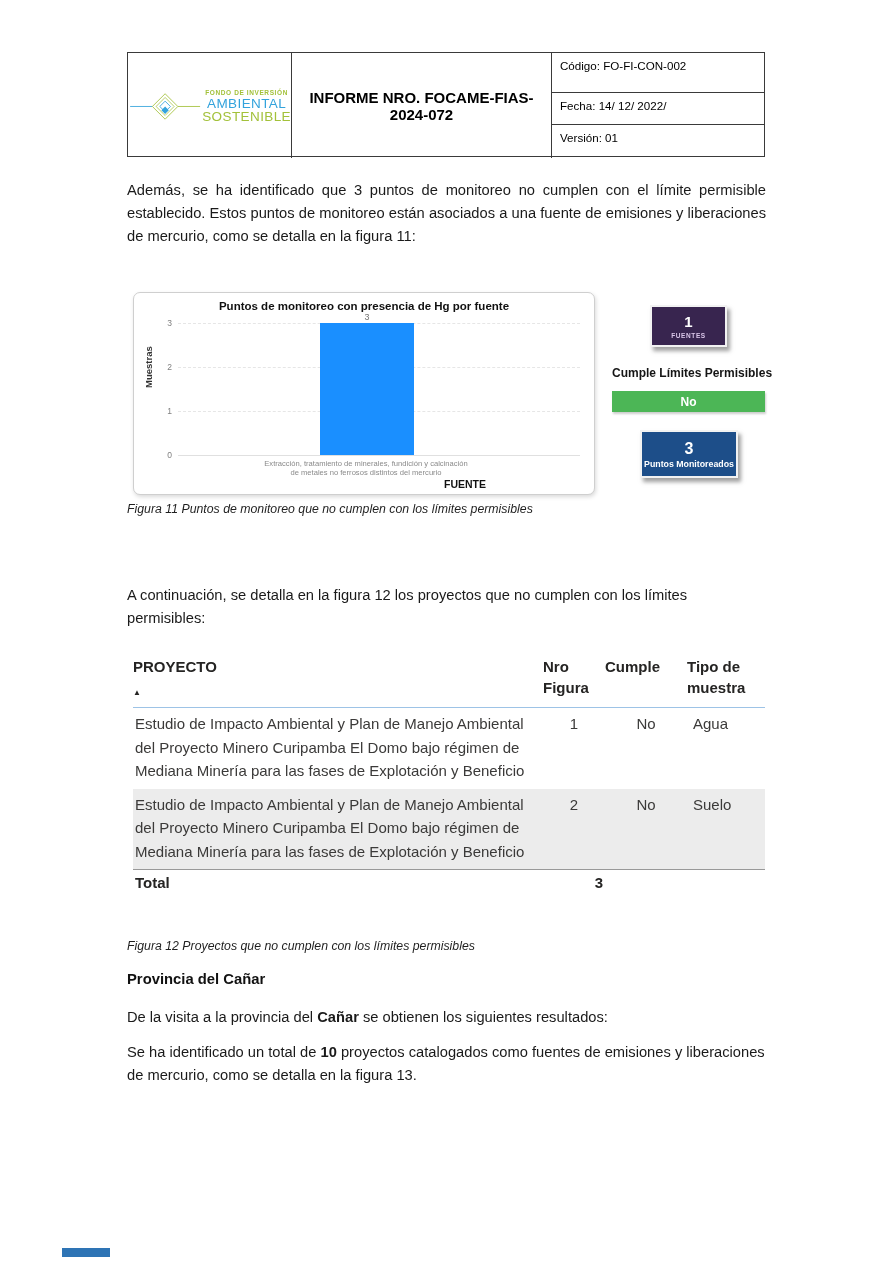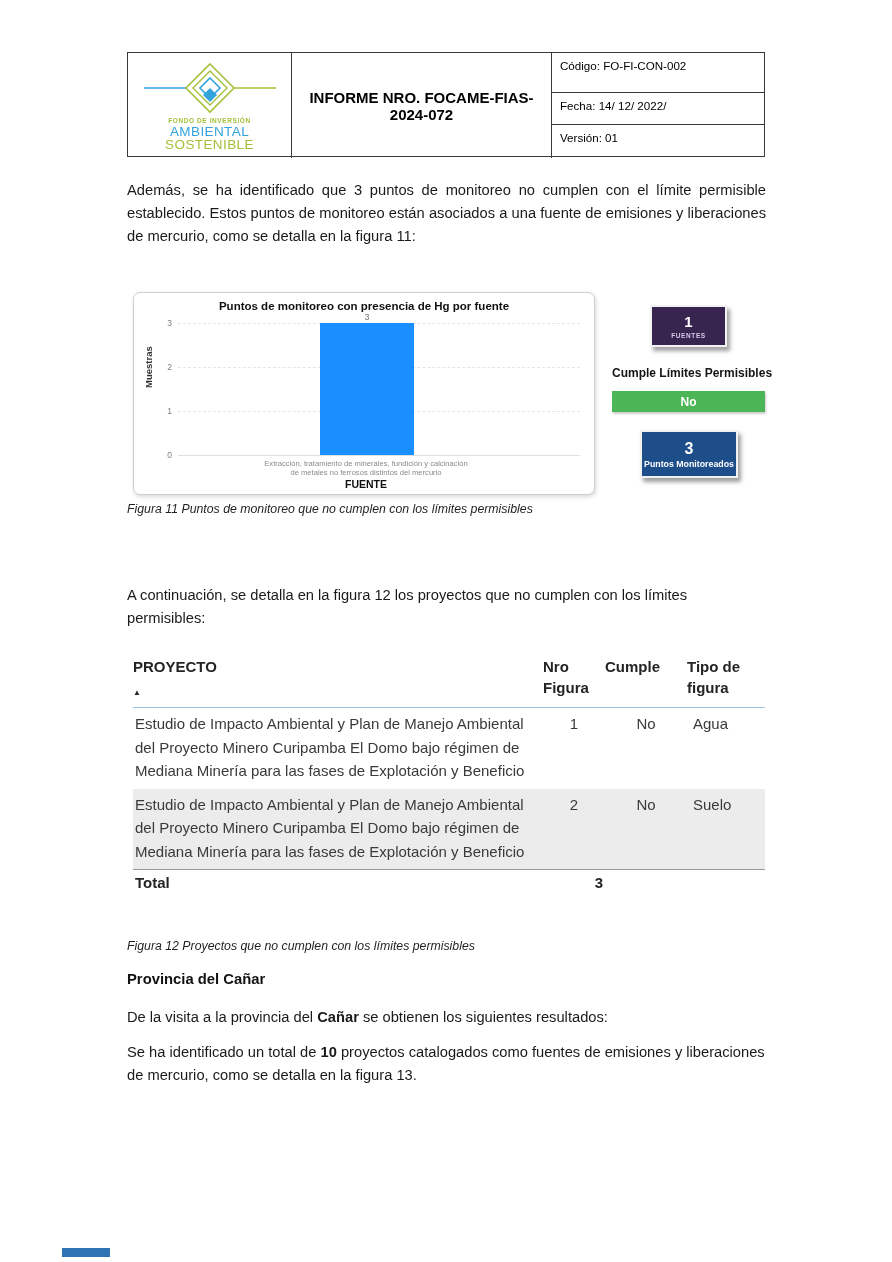--- a/index.html
+++ b/index.html
@@ -17,21 +17,21 @@
   .header-table {
     position: absolute;
     left: 127px; top: 52px;
     width: 638px; height: 105px;
     border: 1.5px solid #3a3a3a;
     display: grid;
     grid-template-columns: 164px 260px 1fr;
   }
   .header-cell { border-right: 1px solid #3a3a3a; }
   .header-cell:last-child { border-right: none; justify-content: center; }
-  .logo-cell { display: flex; flex-direction: column; align-items: center; justify-content: center; padding-top: 2px; }
+  .logo-cell { display: flex; flex-direction: row; align-items: center; justify-content: center; padding-top: 2px; }
   .logo-text { text-align: center; line-height: 1.02; margin-top: 1px; }
   .logo-line1 { font-size: 6.5px; color: #a3c13a; letter-spacing: 0.6px; font-weight: bold; }
   .logo-line2 { font-size: 13.5px; color: #33a3dc; letter-spacing: 0.4px; }
   .logo-line3 { font-size: 13.5px; color: #a3c13a; letter-spacing: 0.4px; }
   .title-cell { display: flex; align-items: center; justify-content: center; text-align: center; padding: 0 10px; }
   .report-title { font-weight: bold; font-size: 15px; color: #000; }
   .meta-cell { display: flex; flex-direction: column; }
   .meta-row { padding: 6px 0 0 8px; font-size: 11.6px; color: #000; border-bottom: 1px solid #3a3a3a; }
   .meta-row.r1 { height: 40px; }
   .meta-row.r2 { height: 32px; }
@@ -82,22 +82,22 @@
   }
   .bar-value-label {
     position: absolute; left: 142px; width: 94px; top: -11px;
     text-align: center; font-size: 9px; color: #777;
   }
   .x-category {
     position: absolute; left: 126px; top: 166px; width: 212px;
     text-align: center; font-size: 7.6px; line-height: 9.4px; color: #8a8a8a;
   }
   .x-axis-label {
-    position: absolute; left: 126px; top: 185px; width: 212px;
-    text-align: center; font-size: 10.5px; font-weight: bold; color: #111;
+    position: absolute; left: 140px; top: 185px; width: 212px;
+    text-align: right; font-size: 10.5px; font-weight: bold; color: #111;
   }
 
   
   .kpi-fuentes {
     position: absolute; left: 650px; top: 305px; width: 77px; height: 42px;
     background: #38254f; border: 2px solid #f2f2f2;
     box-shadow: 3px 4px 4px rgba(110,110,110,0.65);
     display: flex; flex-direction: column; align-items: center; justify-content: center;
   }
   .kpi-fuentes .kpi-value { color: #fff; font-weight: bold; font-size: 15px; line-height: 16px; }
@@ -230,21 +230,21 @@
   <p class="para p2">A continuación, se detalla en la figura 12 los proyectos que no cumplen con los límites permisibles:</p>
 
   <div class="data-table">
     <div class="dt-row dt-header">
       <div class="cell">
         <span>PROYECTO</span>
         <span class="sort-icon">▲</span>
       </div>
       <div class="cell">Nro Figura</div>
       <div class="cell">Cumple</div>
-      <div class="cell">Tipo de figura</div>
+      <div class="cell">Tipo de muestra</div>
     </div>
     <div class="dt-header-underline"></div>
     <div class="dt-body">
       <div class="dt-row">
         <div class="cell">Estudio de Impacto Ambiental y Plan de Manejo Ambiental del Proyecto Minero Curipamba El Domo bajo régimen de Mediana Minería para las fases de Explotación y Beneficio</div>
         <div class="cell num">1</div>
         <div class="cell cumple">No</div>
         <div class="cell tipo">Agua</div>
       </div>
       <div class="dt-row striped">

